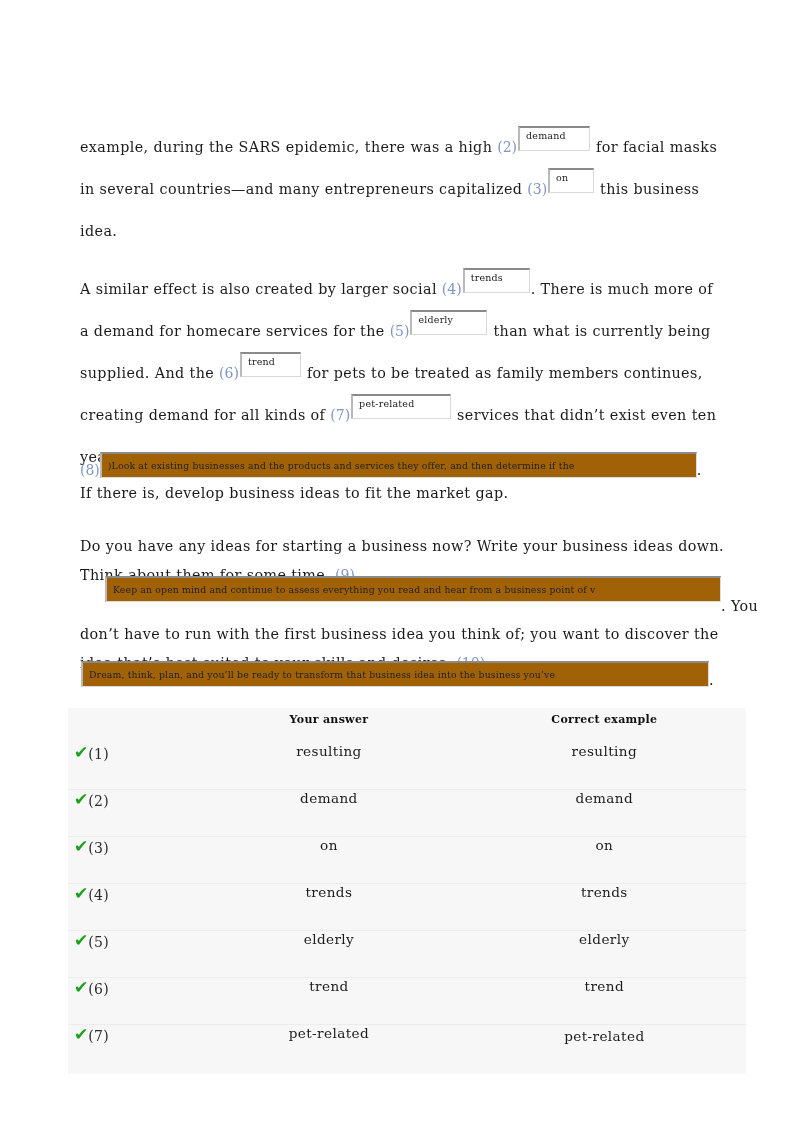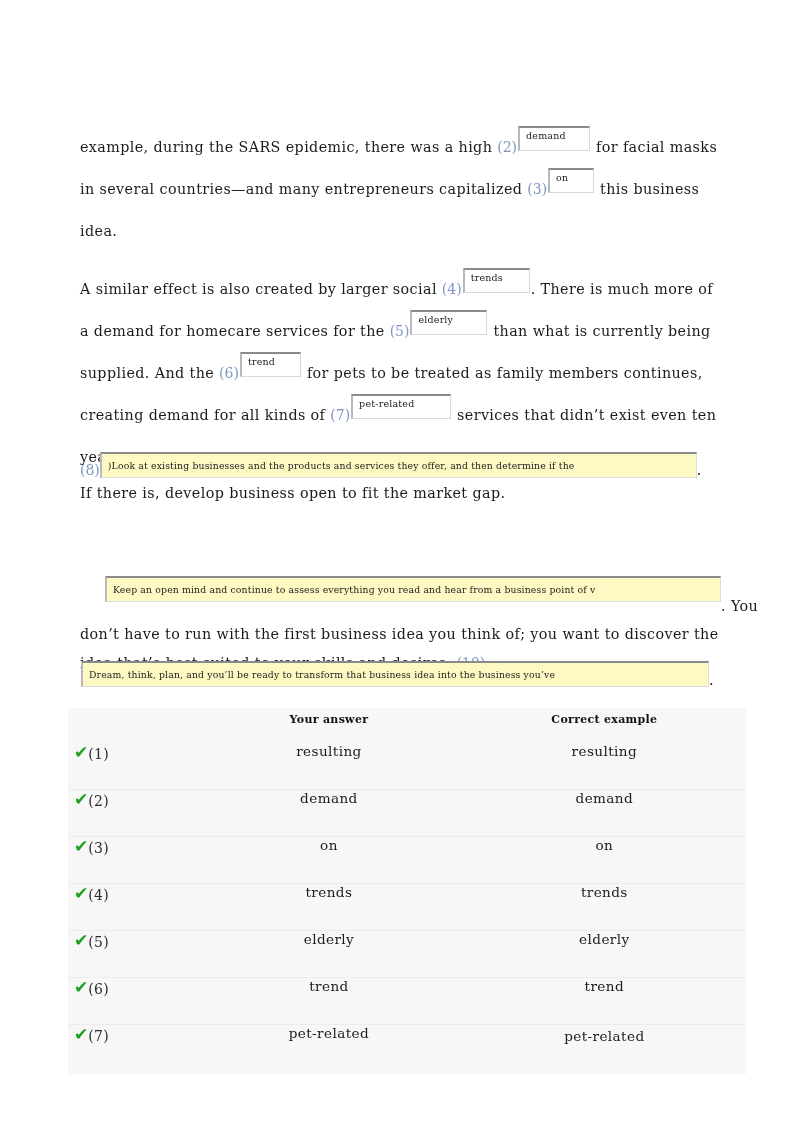--- a/index.html
+++ b/index.html
@@ -78,21 +78,21 @@
   .fld.w-on         { width: 46px; }
   .fld.w-trends     { width: 67px; }
   .fld.w-elderly    { width: 77px; }
   .fld.w-trend      { width: 61px; }
   .fld.w-petrelated { width: 100px; }
 
   
   .fld-wide {
     display: inline-block;
     box-sizing: border-box;
-    background: #fef9c3;
+    background: #a16207;
     border-top: 2px solid #8a8a8a;
     border-left: 2px solid #b9b9b9;
     border-right: 1px solid #dcdcdc;
     border-bottom: 1px solid #dcdcdc;
     font-family: "DejaVu Serif", "Liberation Serif", serif;
     font-size: 9.3px;
     letter-spacing: 0.15px;
     color: #222222;
     line-height: 24px;
     height: 26px;
@@ -240,22 +240,23 @@
   <div class="passage">
 
     <p class="para"><span>example, during the SARS epidemic, there was a high </span><span class="blanknum">(2)</span><span class="fld w-demand">demand</span><span> for facial masks in several countries—and many entrepreneurs capitalized </span><span class="blanknum">(3)</span><span class="fld w-on">on</span><span> this business idea.</span></p>
 
     <p class="para"><span>A similar effect is also created by larger social </span><span class="blanknum">(4)</span><span class="fld w-trends">trends</span><span>. There is much more of a demand for homecare services for the </span><span class="blanknum">(5)</span><span class="fld w-elderly">elderly</span><span> than what is currently being supplied. And the </span><span class="blanknum">(6)</span><span class="fld w-trend">trend</span><span> for pets to be treated as family members continues, creating demand for all kinds of </span><span class="blanknum">(7)</span><span class="fld w-petrelated">pet-related</span><span> services that didn’t exist even ten years ago.</span></p>
 
   </div>
 
   <div class="row8"><span class="blanknum">(8)</span><span class="fld-wide">)Look at existing businesses and the products and services they offer, and then determine if the</span><span class="tail">.</span></div>
 
-  <div class="afterline" id="line-if-there">If there is, develop business open to fit the market gap.</div>
-
+  <div class="afterline" id="line-if-there">If there is, develop business ideas to fit the market gap.</div>
+
+  <div class="afterline" id="block-ideas"><span>Do you have any ideas for starting a business now? Write your business ideas down. Think about them for some time. </span><span class="blanknum">(9)</span></div>
 
   <div class="row9"><span class="fld-wide">Keep an open mind and continue to assess everything you read and hear from a business point of v</span><span class="tail">. You</span></div>
 
   <div class="afterline" id="block-dont"><span>don’t have to run with the first business idea you think of; you want to discover the idea that’s best suited to your skills and desires. </span><span class="blanknum">(10)</span></div>
 
   <div class="row10"><span class="fld-wide">Dream, think, plan, and you’ll be ready to transform that business idea into the business you’ve</span><span class="tail">.</span></div>
 
   <div class="results">
     <table>
       <thead>

